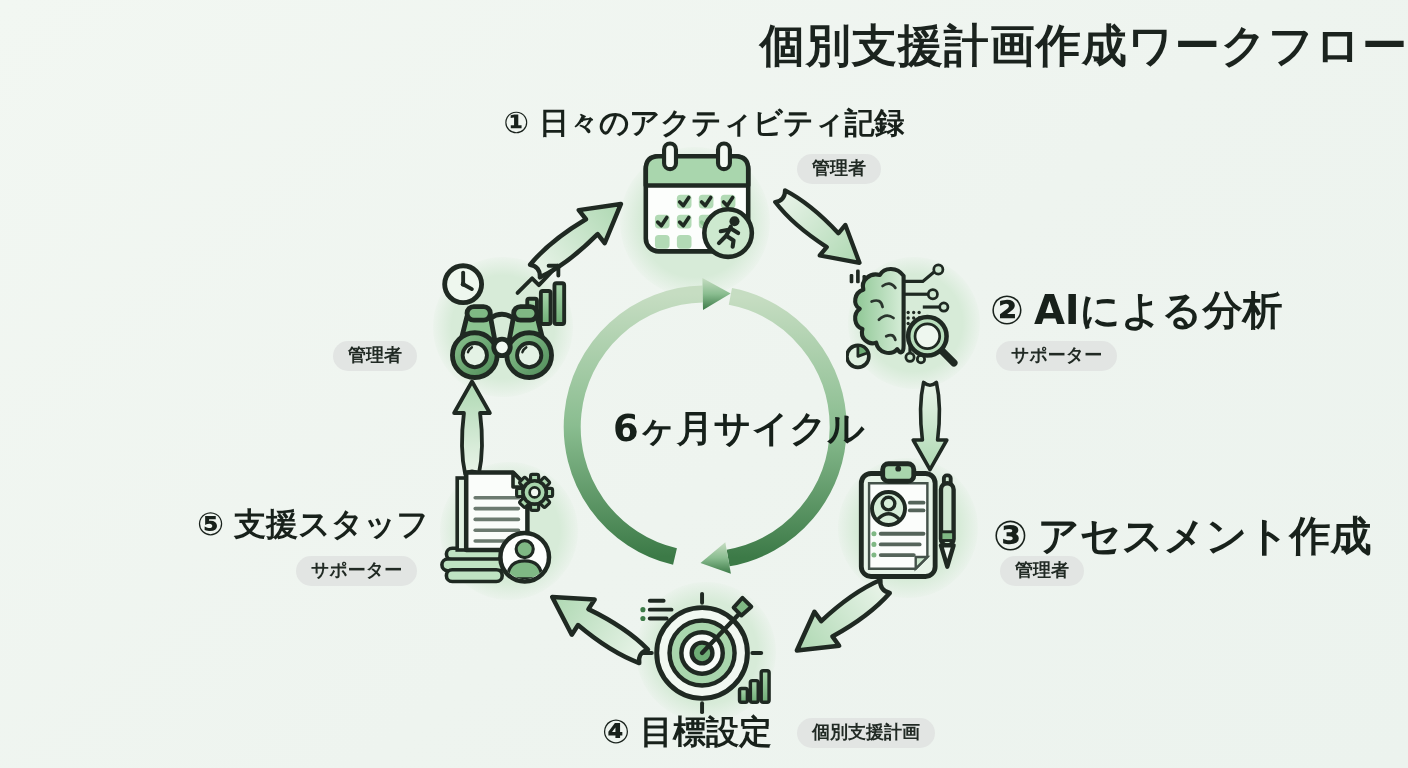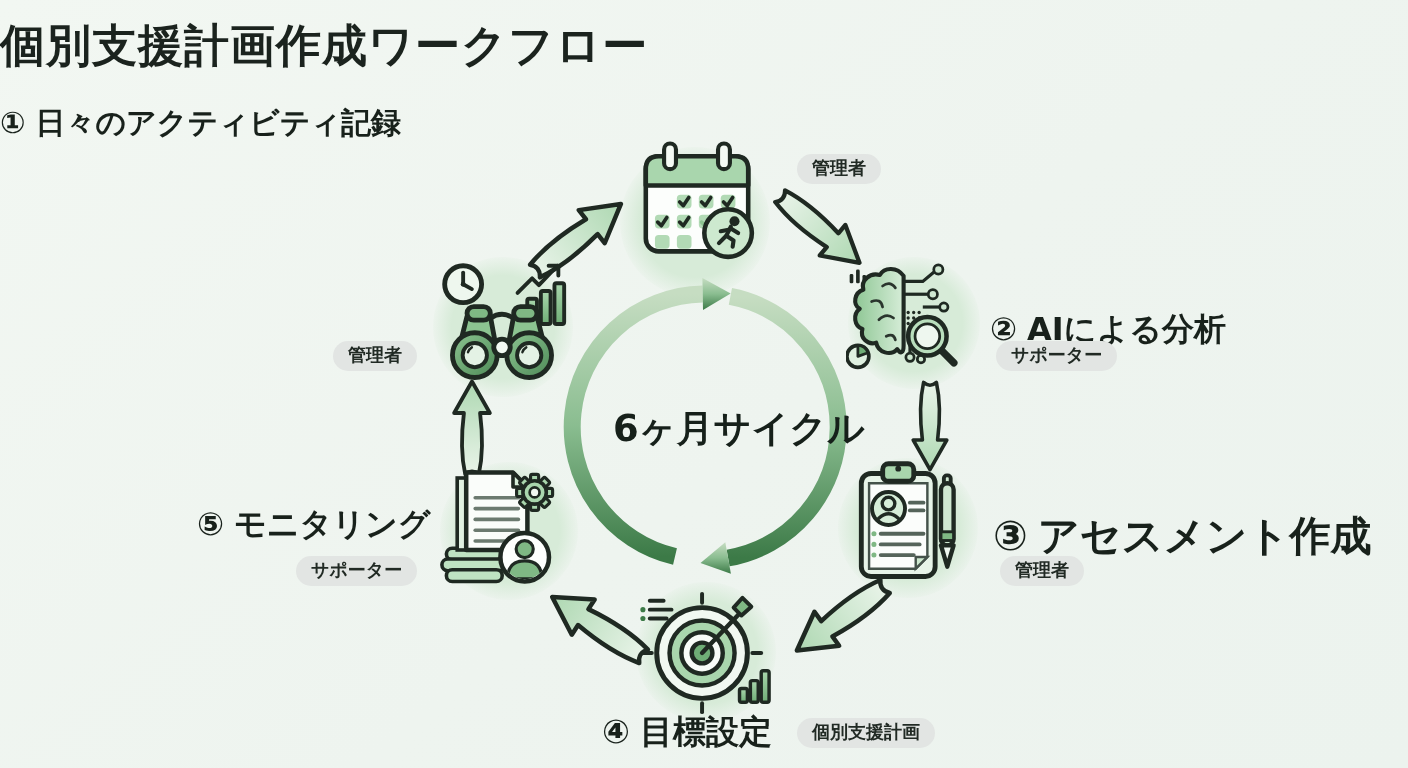--- a/index.html
+++ b/index.html
@@ -6,21 +6,21 @@
   #canvas{
     position:relative;
     width:1408px;height:768px;
     background:linear-gradient(140deg,#f2f7f2 0%,#eef4ef 55%,#ecf3ee 100%);
     font-family:"DejaVu Sans",sans-serif;
     overflow:hidden;
     color:#18211b;
   }
   .title{
     position:absolute;left:0;top:16px;width:100%;
-    text-align:left;font-size:45px;font-weight:700;
+    text-align:right;font-size:45px;font-weight:700;
     letter-spacing:1px;color:#1b231e;white-space:nowrap;
   }
   .label{
     position:absolute;font-weight:700;color:#18211b;white-space:nowrap;
   }
   .label .num{margin-right:10px;}
   .badge{
     position:absolute;
     background:#e2e5e3;color:#212a24;
     font-size:18px;font-weight:600;
@@ -91,21 +91,21 @@
     <g fill="url(#g-arrow)" stroke="#1f2922" stroke-width="4.5" stroke-linejoin="round">
       <path d="M-52,-8 C-32,-12.5 -8,-13 20,-9.5 L20,-21 L57,0 L20,21 L20,9.5 C-8,13 -32,12.5 -52,8 C-47.5,3 -47.5,-3 -52,-8 Z" transform="translate(818,228) rotate(40) scale(0.95)"></path>
       <path d="M-52,-8 C-32,-12.5 -8,-13 20,-9.5 L20,-21 L57,0 L20,21 L20,9.5 C-8,13 -32,12.5 -52,8 C-47.5,3 -47.5,-3 -52,-8 Z" transform="translate(930,424) rotate(90) scale(0.8)"></path>
       <path d="M-52,-8 C-32,-12.5 -8,-13 20,-9.5 L20,-21 L57,0 L20,21 L20,9.5 C-8,13 -32,12.5 -52,8 C-47.5,3 -47.5,-3 -52,-8 Z" transform="translate(843,617) rotate(144)"></path>
       <path d="M-52,-8 C-32,-12.5 -8,-13 20,-9.5 L20,-21 L57,0 L20,21 L20,9.5 C-8,13 -32,12.5 -52,8 C-47.5,3 -47.5,-3 -52,-8 Z" transform="translate(600,628) rotate(213)"></path>
       <path d="M-52,-8 C-32,-12.5 -8,-13 20,-9.5 L20,-21 L57,0 L20,21 L20,9.5 C-8,13 -32,12.5 -52,8 C-47.5,3 -47.5,-3 -52,-8 Z" transform="translate(472,430) rotate(270) scale(0.85)"></path>
       <path d="M-52,-8 C-32,-12.5 -8,-13 20,-9.5 L20,-21 L57,0 L20,21 L20,9.5 C-8,13 -32,12.5 -52,8 C-47.5,3 -47.5,-3 -52,-8 Z" transform="translate(576,239) rotate(-38)"></path>
     </g>
   </svg>
 
-  <div class="label" style="left:0;top:103px;width:1408px;text-align:left;font-size:30px">
+  <div class="label" style="left:0;top:103px;width:1408px;text-align:center;font-size:30px">
     <span class="num">①</span><span>日々のアクティビティ記録</span>
   </div>
   <div class="badge" style="left:797px;top:154px">管理者</div>
   <svg class="iconsvg" style="left:633px;top:138px" width="128" height="128" viewBox="0 0 140 140">
     <rect x="14" y="20" width="112" height="104" rx="14" fill="#fcfefc" class="outline" stroke-width="5"></rect>
     <path d="M14,52 V34 Q14,20 28,20 H112 Q126,20 126,34 V52 Z" fill="#a9d6ad" class="outline" stroke-width="5"></path>
     <rect x="34" y="6" width="13" height="28" rx="6.5" fill="#f4faf4" class="outline" stroke-width="4.5"></rect>
     <rect x="93" y="6" width="13" height="28" rx="6.5" fill="#f4faf4" class="outline" stroke-width="4.5"></rect>
     <g fill="#b2dab5">
       <rect x="48" y="62" width="16" height="15" rx="4"></rect>
@@ -128,21 +128,21 @@
     <circle cx="104" cy="104" r="26" fill="#cde9cf" class="outline" stroke-width="5"></circle>
     <circle cx="111" cy="91" r="5.5" fill="#1f2922"></circle>
     <g fill="none" stroke="#1f2922" stroke-width="4.5" stroke-linecap="round" stroke-linejoin="round">
       <path d="M107,97 L102,107 L94,115"></path>
       <path d="M102,107 L110,112 L109,119"></path>
       <path d="M106,100 L96,102"></path>
       <path d="M107,99 L115,104"></path>
     </g>
   </svg>
 
-  <div class="label" style="left:990px;top:308px;font-size:32px">
+  <div class="label" style="left:990px;top:283px;font-size:40px">
     <span class="num">②</span><span>AIによる分析</span>
   </div>
   <div class="badge" style="left:996px;top:341px">サポーター</div>
   <svg class="iconsvg" style="left:846px;top:254px" width="128" height="128" viewBox="0 0 140 140">
     <g fill="#1f2922">
       <rect x="4" y="22" width="4" height="10" rx="1.5"></rect>
         <rect x="11" y="17" width="4" height="15" rx="1.5"></rect>
         <rect x="18" y="23" width="4" height="9" rx="1.5"></rect>
     </g>
     <path d="M63,24 C56,14 42,14 37,23 C26,20 16,29 19,39 C9,42 7,55 15,60 C7,66 9,79 18,82 C15,92 24,100 33,97 C35,108 49,112 56,104 C60,110 63,108 63,100 Z" fill="url(#g-brain)" class="outline" stroke-width="4.5"></path>
@@ -242,21 +242,21 @@
     <line x1="66" y1="70" x2="104" y2="30" stroke="#1f2922" stroke-width="4.5" stroke-linecap="round"></line>
     <path d="M98,24 l9,-10 9,9 -10,9 Z" fill="#7fb884" class="outline" stroke-width="4"></path>
     <g fill="url(#g-icon)" stroke="#1f2922" stroke-width="3.5">
       <rect x="104" y="106" width="8" height="14" rx="2"></rect>
         <rect x="115" y="98" width="8" height="22" rx="2"></rect>
         <rect x="126" y="88" width="8" height="32" rx="2"></rect>
     </g>
   </svg>
 
   <div class="label" style="left:197px;top:503px;font-size:32px">
-    <span class="num">⑤</span><span>モニタリング</span>
+    <span class="num">⑤</span><span>支援スタッフ</span>
   </div>
   <div class="badge" style="left:296px;top:556px">サポーター</div>
   <svg class="iconsvg" style="left:432px;top:460px" width="126" height="126" viewBox="0 0 140 140">
     <defs>
         <clipPath id="clip-person5">
           <circle cx="103" cy="108" r="24.5"></circle>
         </clipPath>
       </defs>
     <g fill="#bfe3c2" stroke="#1f2922" stroke-width="4" stroke-linejoin="round">
       <rect x="16" y="98" width="62" height="13" rx="6.5"></rect>

